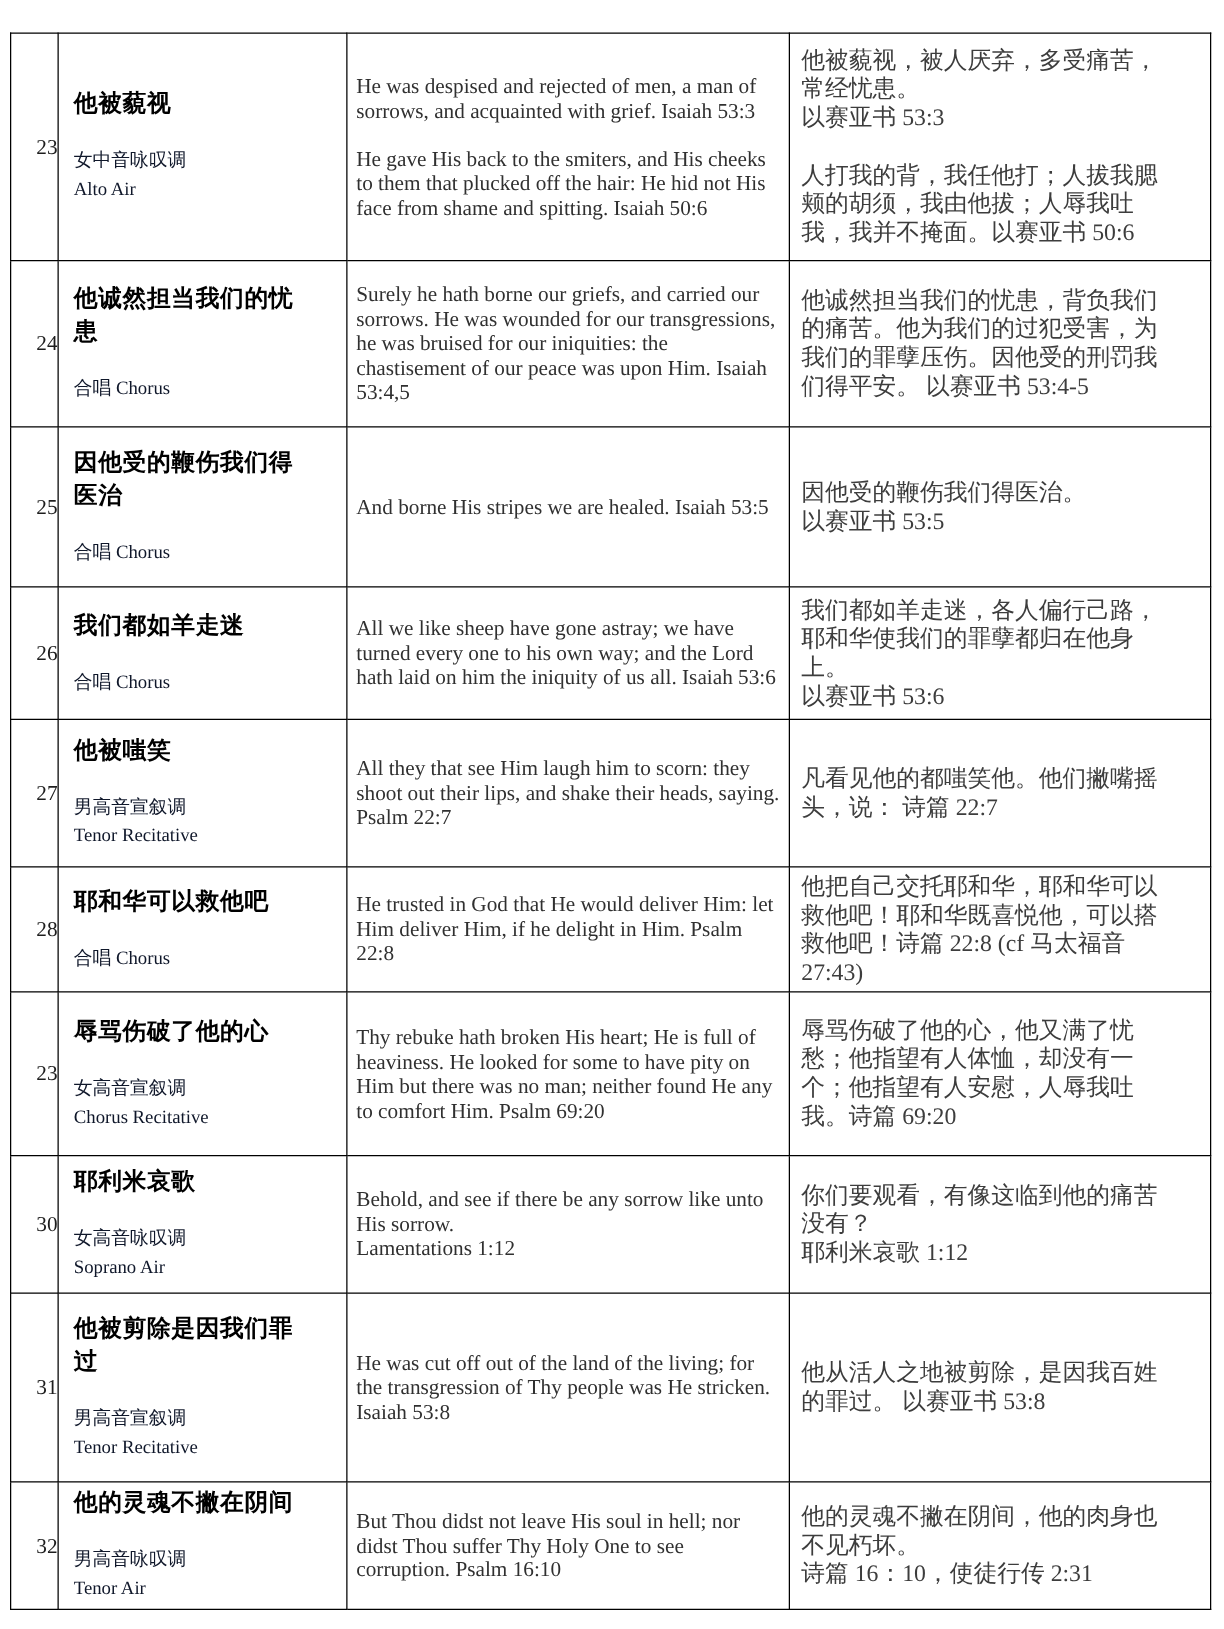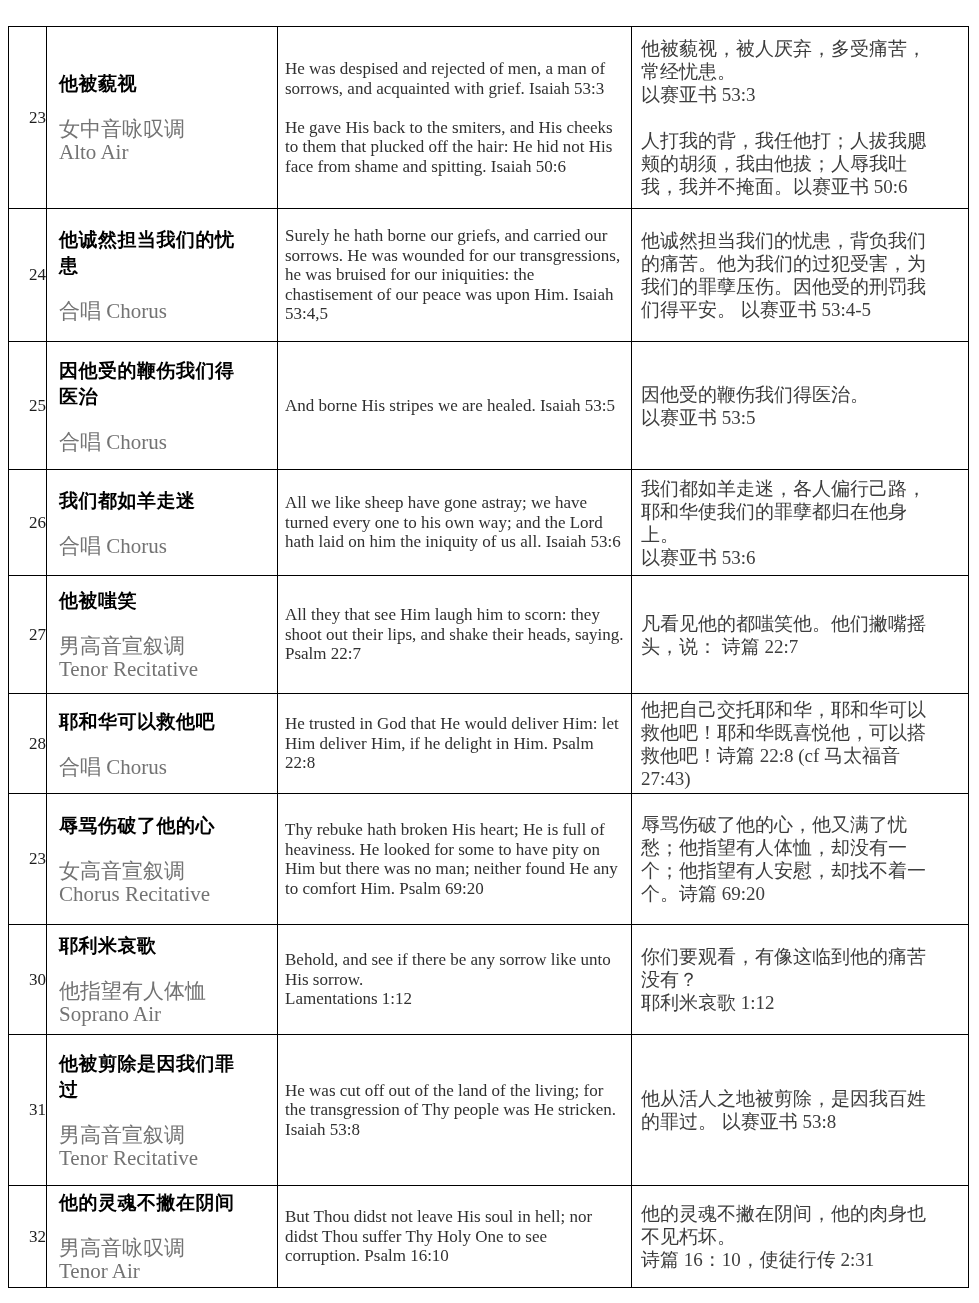--- a/index.html
+++ b/index.html
@@ -63,23 +63,23 @@
     width: 180px;
     font-family: "Liberation Sans", sans-serif;
     font-weight: bold;
     font-size: 19px;
     line-height: 26px;
     color: #000000;
     letter-spacing: 0.5px;
   }
   .voice {
     margin-top: 21px;
-    font-size: 21px;
+    font-size: 15px;
     line-height: 23px;
-    color: #737373;
+    color: #0f172a;
     white-space: pre-line;
   }
   td.c-en {
     padding: 2px 6px 2px 7px;
     font-size: 17px;
     line-height: 19.5px;
     color: #303030;
     white-space: pre-line;
   }
   td.c-zh {
@@ -173,28 +173,28 @@
   </tr>
 
   <tr>
     <td class="c-num">23</td>
     <td class="c-title">
       <div class="title">辱骂伤破了他的心</div>
       <div class="voice">女高音宣叙调
 Chorus Recitative</div>
     </td>
     <td class="c-en">Thy rebuke hath broken His heart; He is full of heaviness. He looked for some to have pity on Him but there was no man; neither found He any to comfort Him. Psalm 69:20</td>
-    <td class="c-zh">辱骂伤破了他的心，他又满了忧愁；他指望有人体恤，却没有一个；他指望有人安慰，却找不着一个。诗篇 69:20</td>
+    <td class="c-zh">辱骂伤破了他的心，他又满了忧愁；他指望有人体恤，却没有一个；他指望有人安慰，人辱我吐我。诗篇 69:20</td>
   </tr>
 
   <tr>
     <td class="c-num">30</td>
     <td class="c-title">
       <div class="title">耶利米哀歌</div>
-      <div class="voice">他指望有人体恤
+      <div class="voice">女高音咏叹调
 Soprano Air</div>
     </td>
     <td class="c-en">Behold, and see if there be any sorrow like unto His sorrow.
  Lamentations 1:12</td>
     <td class="c-zh">你们要观看，有像这临到他的痛苦没有？
 耶利米哀歌 1:12</td>
   </tr>
 
   <tr>
     <td class="c-num">31</td>

